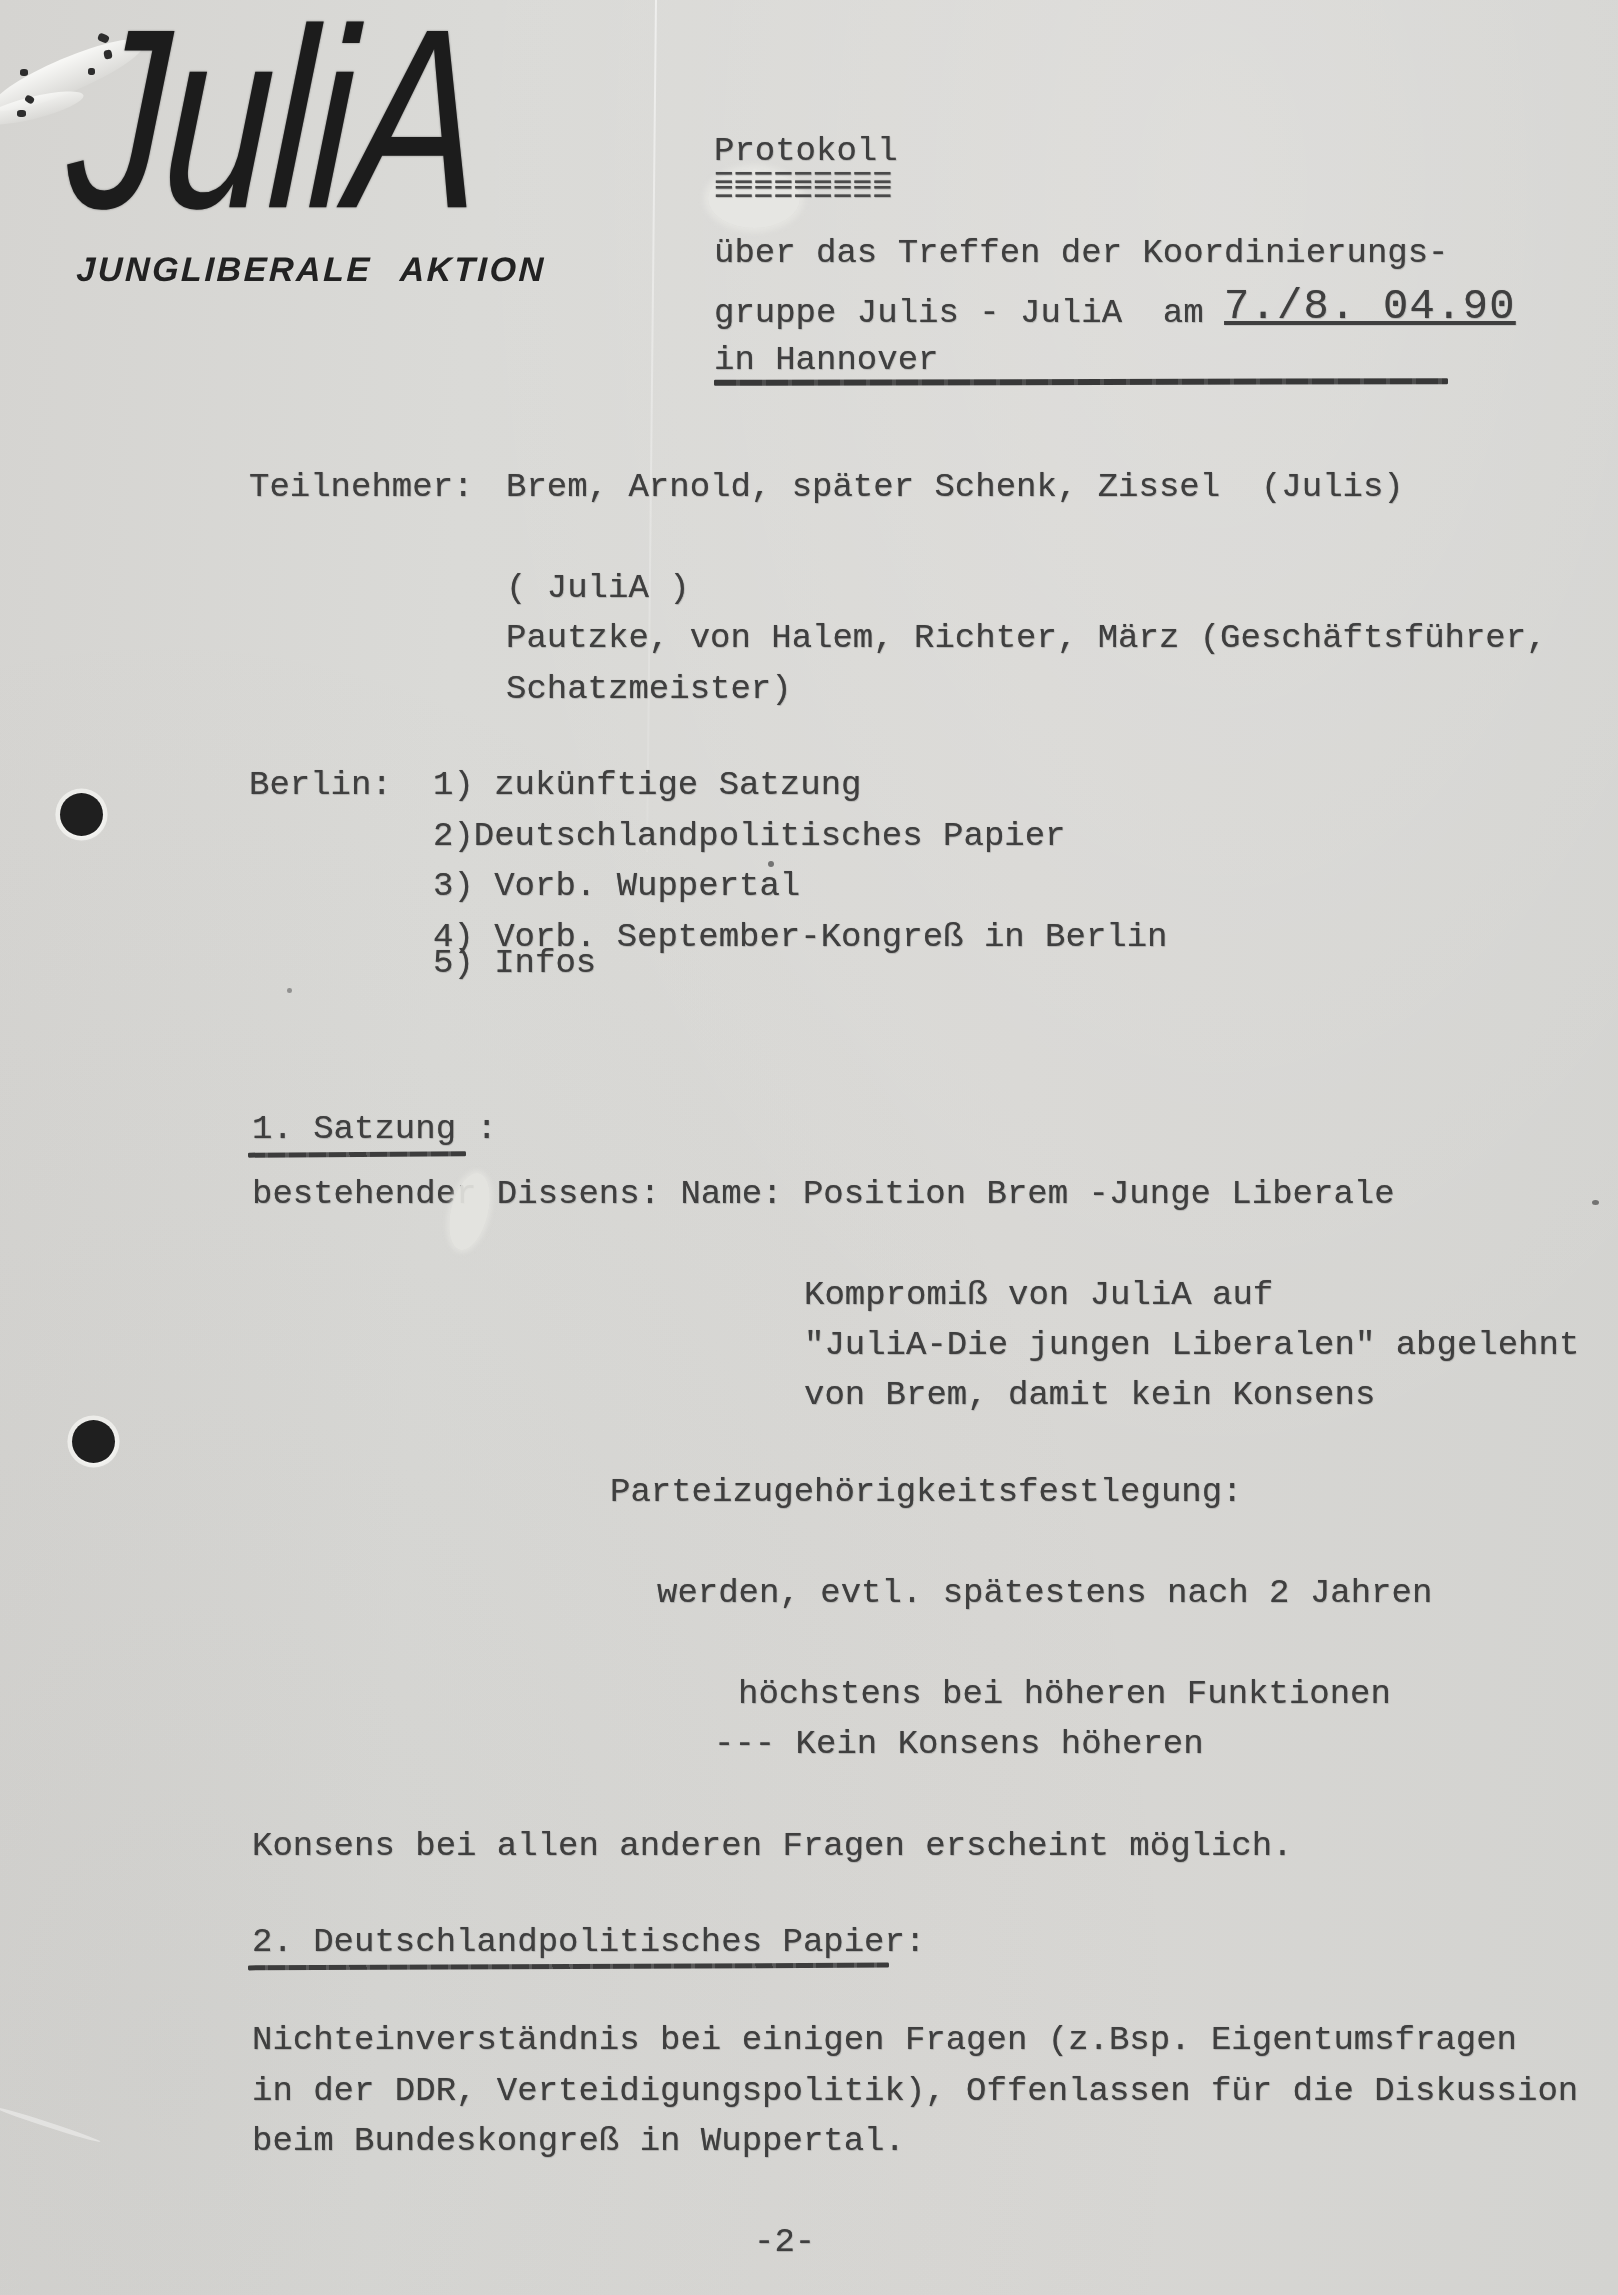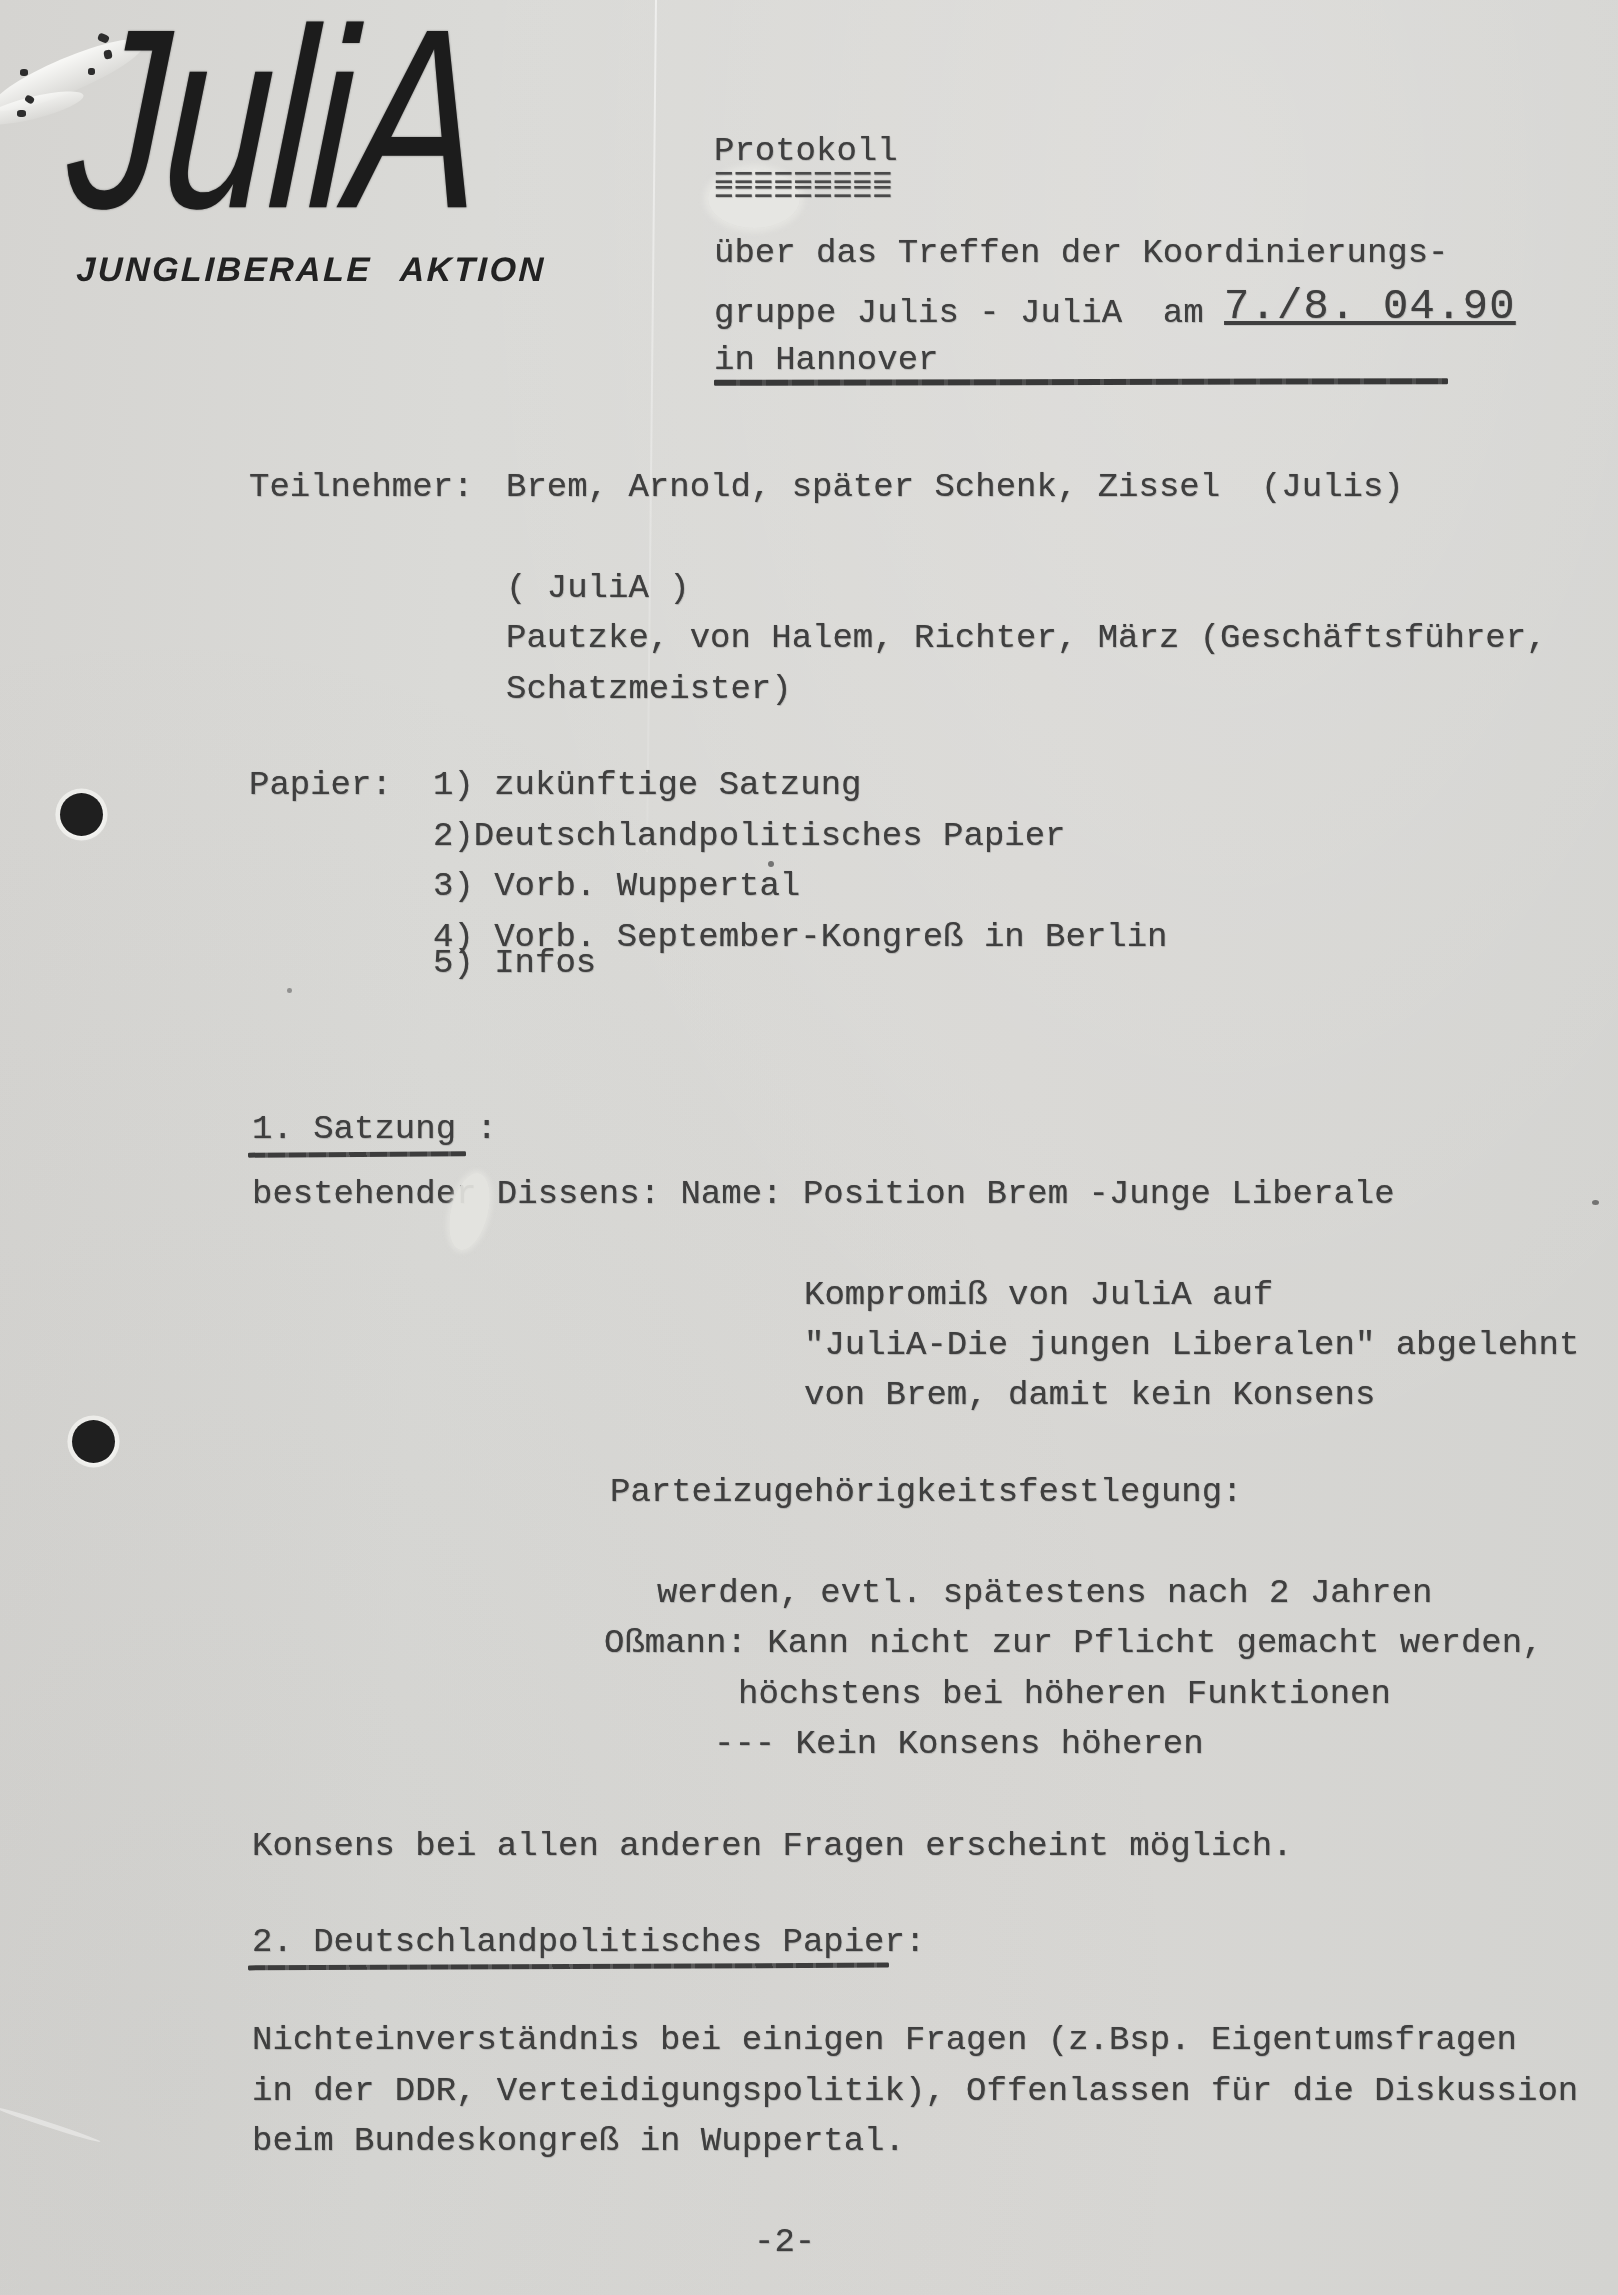--- a/index.html
+++ b/index.html
@@ -108,42 +108,41 @@
 
   <div class="hole h1"></div>
   <div class="hole h2"></div>
 
   <div class="t" style="left:249px;top:470px">Teilnehmer:</div>
   <div class="t" style="left:506px;top:470px">Brem, Arnold, später Schenk, Zissel  (Julis)</div>
   <div class="t" style="left:506px;top:571px">( JuliA )</div>
   <div class="t" style="left:506px;top:621px">Pautzke, von Halem, Richter, März (Geschäftsführer,</div>
   <div class="t" style="left:506px;top:672px">Schatzmeister)</div>
 
-  <div class="t" style="left:249px;top:768px">Papier:</div>
+  <div class="t" style="left:249px;top:768px">Berlin:</div>
   <div class="t" style="left:433px;top:768px">1) zukünftige Satzung</div>
   <div class="t" style="left:433px;top:819px">2)Deutschlandpolitisches Papier</div>
   <div class="t" style="left:433px;top:869px">3) Vorb. Wuppertal</div>
   <div class="t" style="left:433px;top:920px">4) Vorb. September-Kongreß in Berlin</div>
   <div class="t" style="left:433px;top:946px">5) Infos</div>
   <div class="dot" style="left:768px;top:861px;width:5.9px;height:5.9px;opacity:.8"></div>
   <div class="dot" style="left:287px;top:988px;width:4.6px;height:4.6px;opacity:.55"></div>
 
   <div class="t" style="left:252px;top:1112px">1. Satzung :</div>
   <div class="rule u1"></div>
 
   <div class="t" style="left:252px;top:1177px">bestehender Dissens: Name: Position Brem -Junge Liberale</div>
   <div class="smudge s1"></div>
   <div class="t" style="left:804px;top:1278px">Kompromiß von JuliA auf</div>
   <div class="t" style="left:804px;top:1328px">"JuliA-Die jungen Liberalen" abgelehnt</div>
   <div class="t" style="left:804px;top:1378px">von Brem, damit kein Konsens</div>
   <div class="dot" style="left:1592px;top:1200px;width:7.2px;height:5.2px;opacity:.8"></div>
 
   <div class="t" style="left:610px;top:1475px">Parteizugehörigkeitsfestlegung:</div>
   <div class="t" style="left:657px;top:1576px">werden, evtl. spätestens nach 2 Jahren</div>
-  <div class="t" style="left:604px;top:1626px">Oßmann: Kann nicht zur Pflicht gemacht werden,</div>
   <div class="t" style="left:738px;top:1677px">höchstens bei höheren Funktionen</div>
   <div class="t" style="left:714px;top:1727px">--- Kein Konsens höheren</div>
 
   <div class="t" style="left:252px;top:1829px">Konsens bei allen anderen Fragen erscheint möglich.</div>
 
   <div class="t" style="left:252px;top:1925px">2. Deutschlandpolitisches Papier:</div>
   <div class="rule u2"></div>
   <div class="t" style="left:252px;top:2074px">in der DDR, Verteidigungspolitik), Offenlassen für die Diskussion</div>
   <div class="t" style="left:252px;top:2023px">Nichteinverständnis bei einigen Fragen (z.Bsp. Eigentumsfragen</div>
   <div class="t" style="left:252px;top:2124px">beim Bundeskongreß in Wuppertal.</div>

